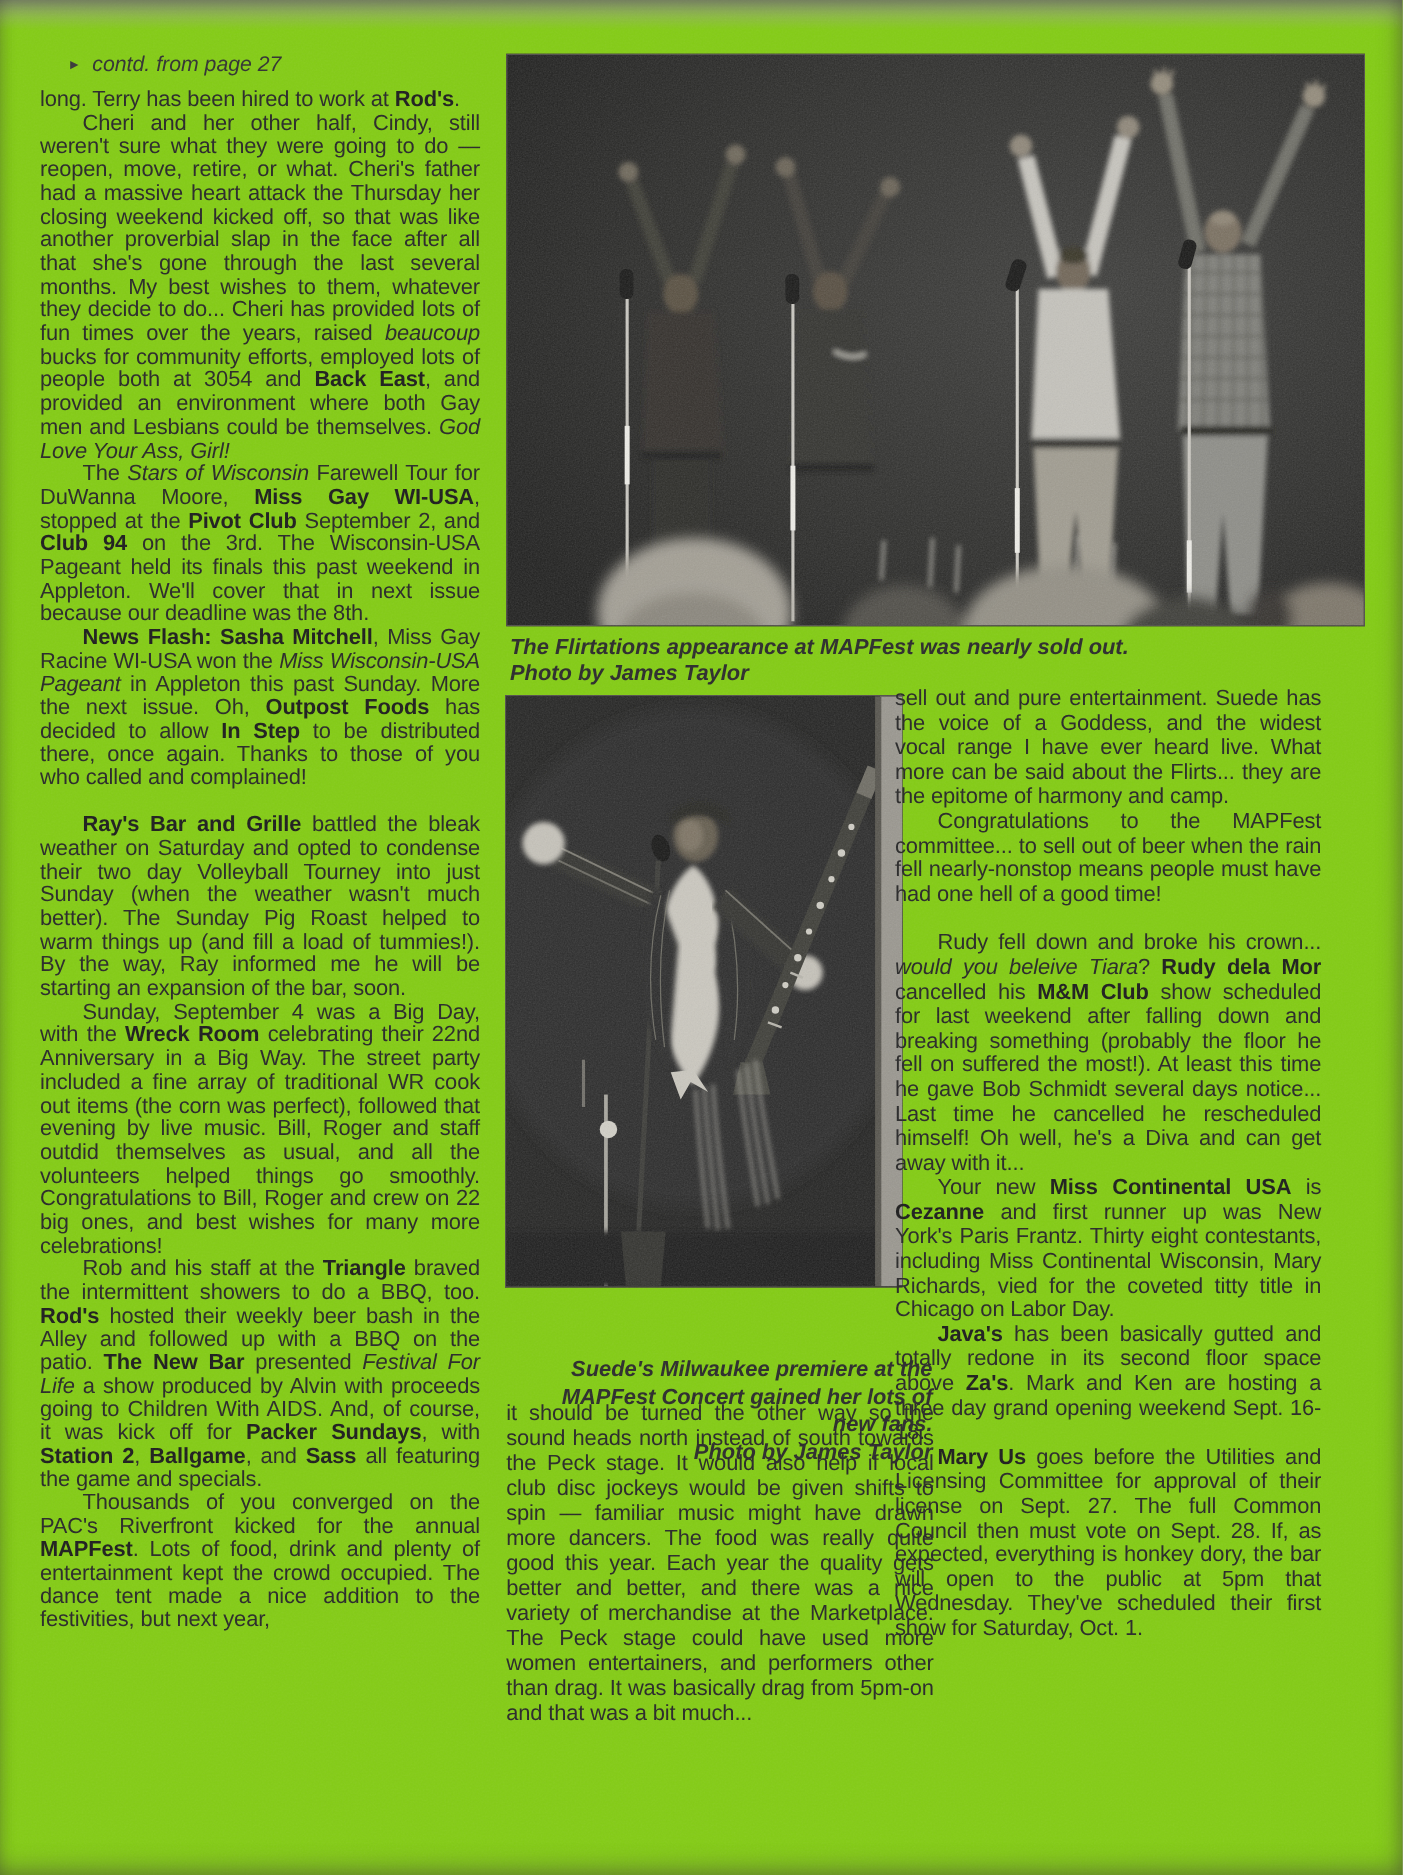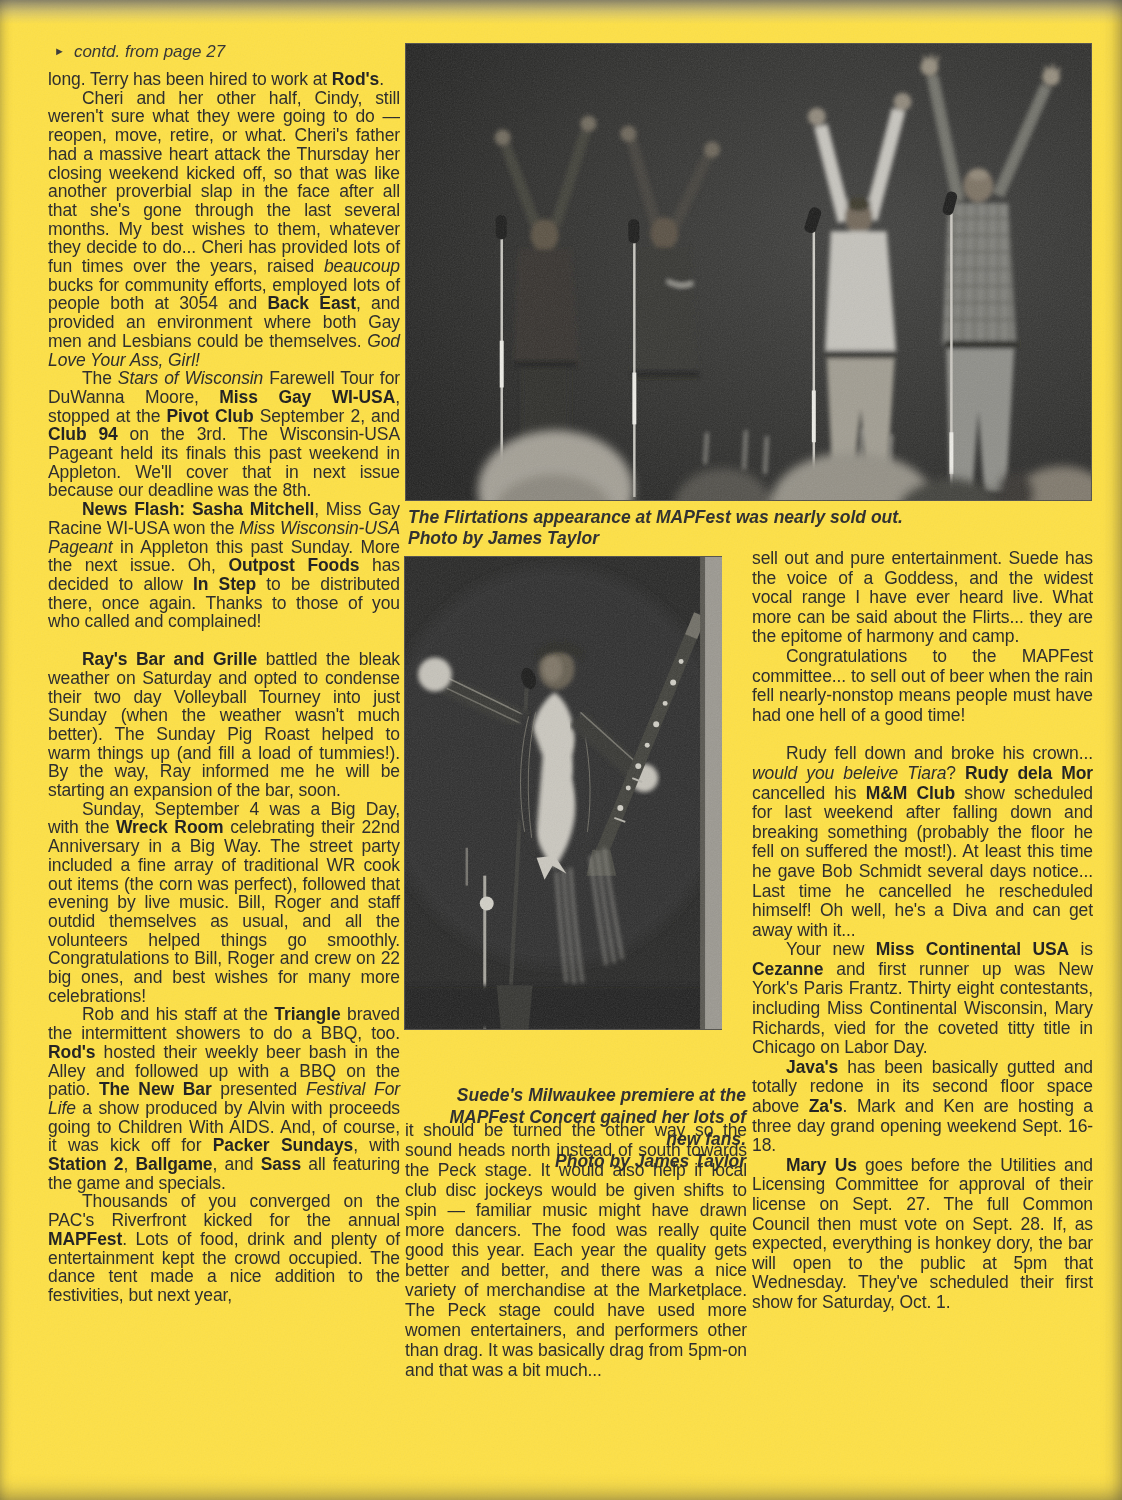--- a/index.html
+++ b/index.html
@@ -1,26 +1,26 @@
 <!DOCTYPE html>
 <html><head>
 <meta charset="utf-8">
 <style>
   html,body{margin:0;padding:0;background:#8e8c88;}
   .page{
     position:relative;width:1122px;height:1500px;margin:0 auto;
-    background:#fde047;overflow:hidden;
+    background:#84cc16;overflow:hidden;
     font-family:"Liberation Sans",sans-serif;color:#2a2a2a;
   }
   .note{position:absolute;left:54px;top:42px;font-style:italic;font-size:17px;color:#333;}
   .note .arr{font-style:normal;font-size:11px;vertical-align:2px;margin-right:9px;color:#3a3a3a;}
   .col{position:absolute;}
-  .col-left{left:48px;top:70px;width:352px;}
+  .col-left{left:32px;top:70px;width:352px;}
   .col-mid{left:405px;top:1120px;width:342px;}
-  .col-right{left:752px;top:549px;width:341px;}
+  .col-right{left:716px;top:549px;width:341px;}
   .para{margin:0;text-align:justify;font-size:17.5px;line-height:18.7px;letter-spacing:-0.1px;}
   .col-mid .para{line-height:20px;}
   .col-right .para{line-height:19.6px;}
   .ind{text-indent:34px;}
   .gap{margin-bottom:19px;}
   .s-n{font-style:normal;font-weight:normal;}
   .s-b{font-weight:bold;color:#1f1f1f;}
   .s-i{font-style:italic;}
   .photo{position:absolute;background:#262626;border:1px solid #54524d;box-sizing:border-box;}
   .photo1{left:405px;top:43px;width:687px;height:458px;}

